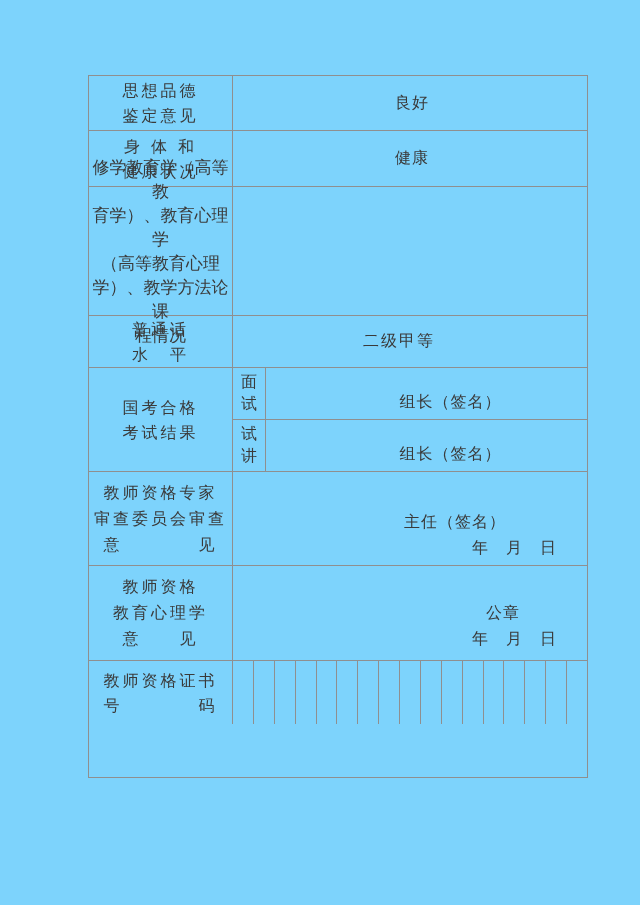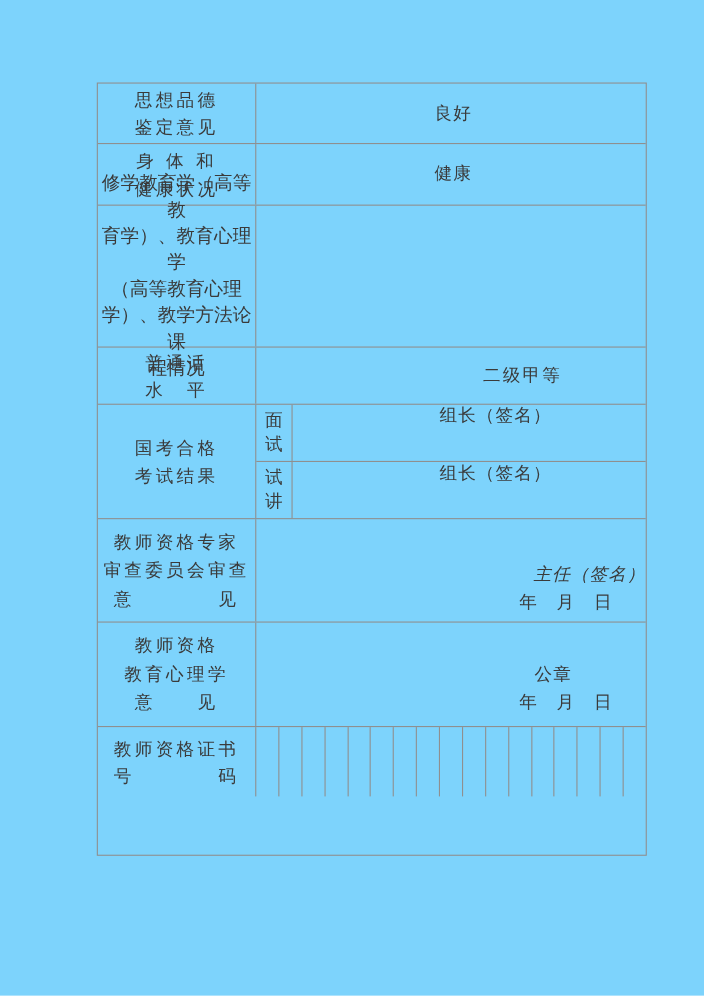--- a/index.html
+++ b/index.html
@@ -20,41 +20,41 @@
     width:144px; flex:0 0 144px; border-right:1px solid #8f8f8f; box-sizing:border-box;
     display:flex; align-items:center; justify-content:center;
   }
   .label-text {
     white-space:pre-line; text-align:center; letter-spacing:3px; line-height:25px;
   }
   .label-text.tight { letter-spacing:0; line-height:24px; font-size:17px; }
   .label-text.lh26 { line-height:26px; }
   .value-cell { flex:1 1 auto; box-sizing:border-box; min-width:0; }
   .v-plain { display:flex; align-items:center; padding-left:4px; letter-spacing:1px;justify-content:center; }
-  .v-center { display:flex; align-items:center; justify-content:center; letter-spacing:2px; }
+  .v-center { display:flex; align-items:center; letter-spacing:2px; }
   .v-center .shift-r { padding-left:130px; }
   .sub-rows { display:flex; flex-direction:column; }
   .sub-row { display:flex; height:52px; box-sizing:border-box; }
   .sub-row.first { border-bottom:1px solid #8f8f8f; }
   .sub-label-cell {
     width:33px; flex:0 0 33px; border-right:1px solid #8f8f8f; box-sizing:border-box;
     display:flex; align-items:center; justify-content:center;
   }
   .sub-label-text { white-space:pre-line; text-align:center; line-height:22px; }
   .sub-value-cell {
-    flex:1 1 auto; display:flex; flex-direction:column; 
+    flex:1 1 auto; display:flex; flex-direction:column; justify-content:flex-end;
     padding-bottom:6px; box-sizing:border-box;
   }
   .signer-line { text-align:center; padding-left:48px; letter-spacing:1px; }
   .sign-block {
     display:flex; flex-direction:column; justify-content:flex-end;
     box-sizing:border-box; letter-spacing:1px; line-height:26px;
   }
   .pb4{padding-bottom:4px}.pb8{padding-bottom:8px}
-  .line-center-shift { text-align:right; padding-left:90px;font-style:italic; }
+  .line-center-shift { text-align:center; padding-left:90px; }
   .line-right-30 { text-align:right; padding-right:30px; }
   .line-right-67 { text-align:right; padding-right:67px; }
   .cgrid { display:flex; height:100%; }
   .cgrid-cell { flex:1 1 0; border-left:1px solid #8f8f8f; box-sizing:border-box; }
   .cgrid-cell:first-child { border-left:none; }
 </style>
 </head>
 <body>
 
 <div class="page">

